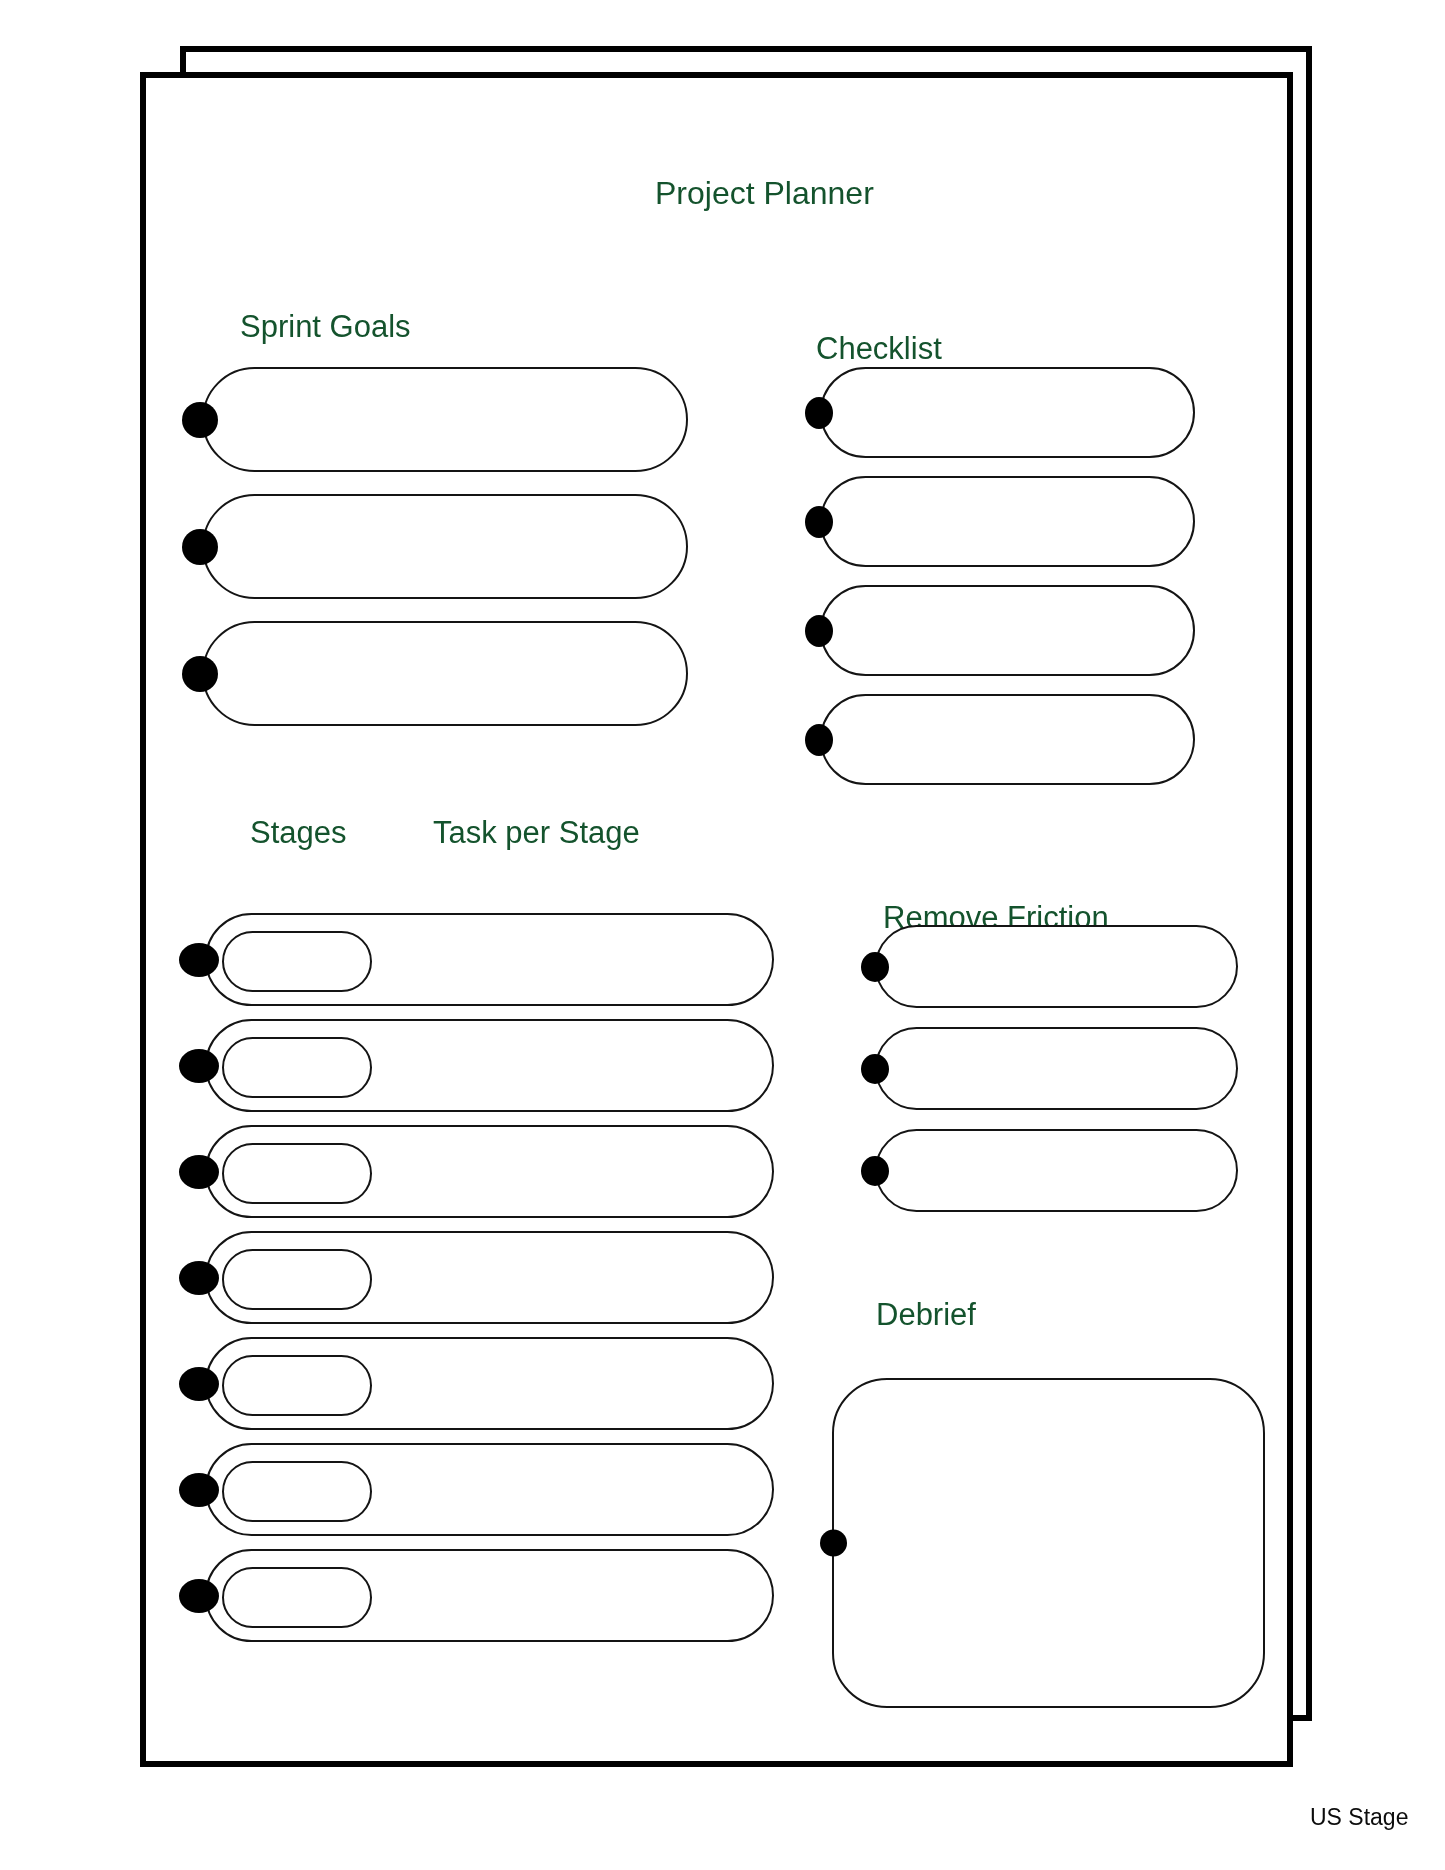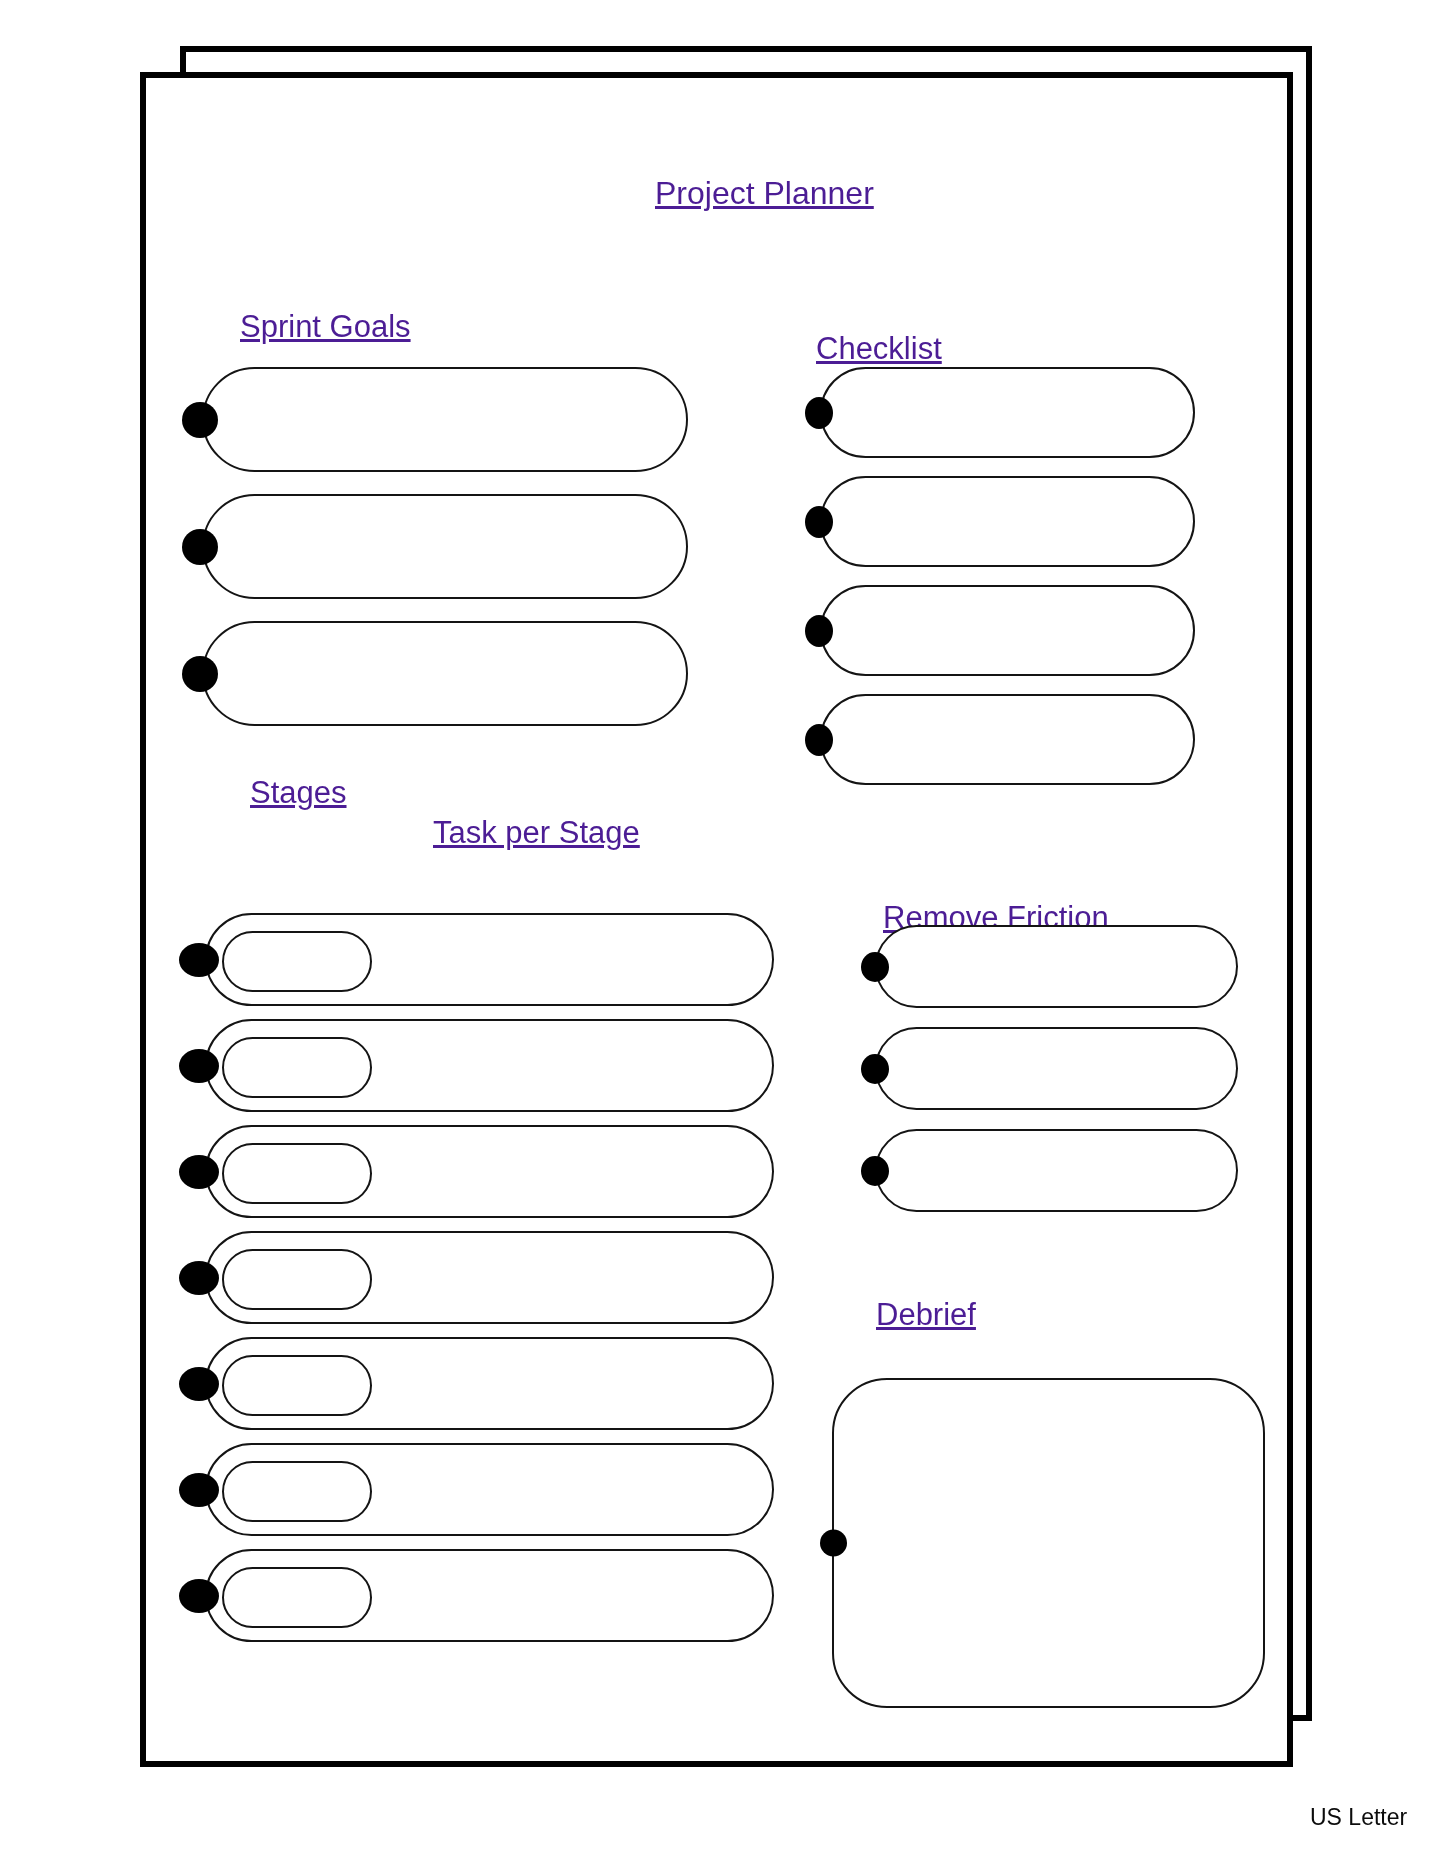--- a/index.html
+++ b/index.html
@@ -6,25 +6,25 @@
   body{font-family:"Liberation Sans","DejaVu Sans",sans-serif;color:#000;}
   .canvas{position:relative;width:1445px;height:1870px;background:#fff;overflow:hidden;}
 
   
   .page-back{position:absolute;left:180px;top:46px;width:1132px;height:1675px;
              background:#fff;border:6px solid #000;box-sizing:border-box;}
   .page-front{position:absolute;left:140px;top:72px;width:1153px;height:1695px;
               background:#fff;border:6px solid #000;box-sizing:border-box;}
 
   
-  .heading{position:absolute;font-size:31px;line-height:1.1;color:#4c1d95;white-space:nowrap;text-decoration:underline;}
+  .heading{position:absolute;font-size:31px;line-height:1.1;color:#14532d;white-space:nowrap;}
   .title{left:655px;top:176px;font-size:32px;}
   .h-sprint{left:240px;top:310px;}
   .h-checklist{left:816px;top:332px;}
-  .h-stages{left:250px;top:776px;}
+  .h-stages{left:250px;top:816px;}
   .h-taskstage{left:433px;top:816px;text-align:right;}
   .h-remove{left:883px;top:857px;margin-top:44px;}
   .h-debrief{left:876px;top:1298px;}
   .paper-label{position:absolute;left:1310px;top:1804px;font-size:23px;color:#0c0c0c;}
 
   
   .rows{position:absolute;display:flex;flex-direction:column;}
   .pill{position:relative;background:#fff;border:2px solid #141414;box-sizing:border-box;}
   .dot{position:absolute;background:#000;border-radius:50%;top:50%;transform:translateY(-50%);}
 
@@ -158,15 +158,15 @@
       <div class="pill remove-pill">
         <span class="dot"></span>
       </div>
     </div>
 
   <div class="heading h-debrief">Debrief</div>
   <div class="debrief-box">
     <span class="dot"></span>
   </div>
 
-  <div class="paper-label">US Letter</div>
+  <div class="paper-label">US Stage</div>
 
 </div>
 
 </body></html>

